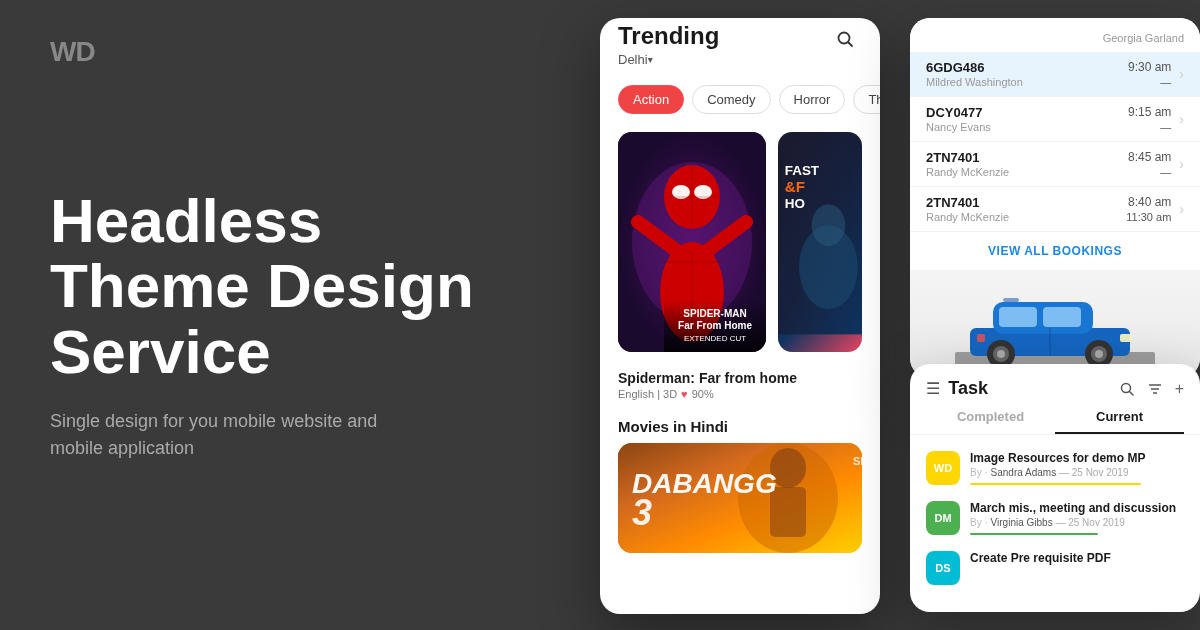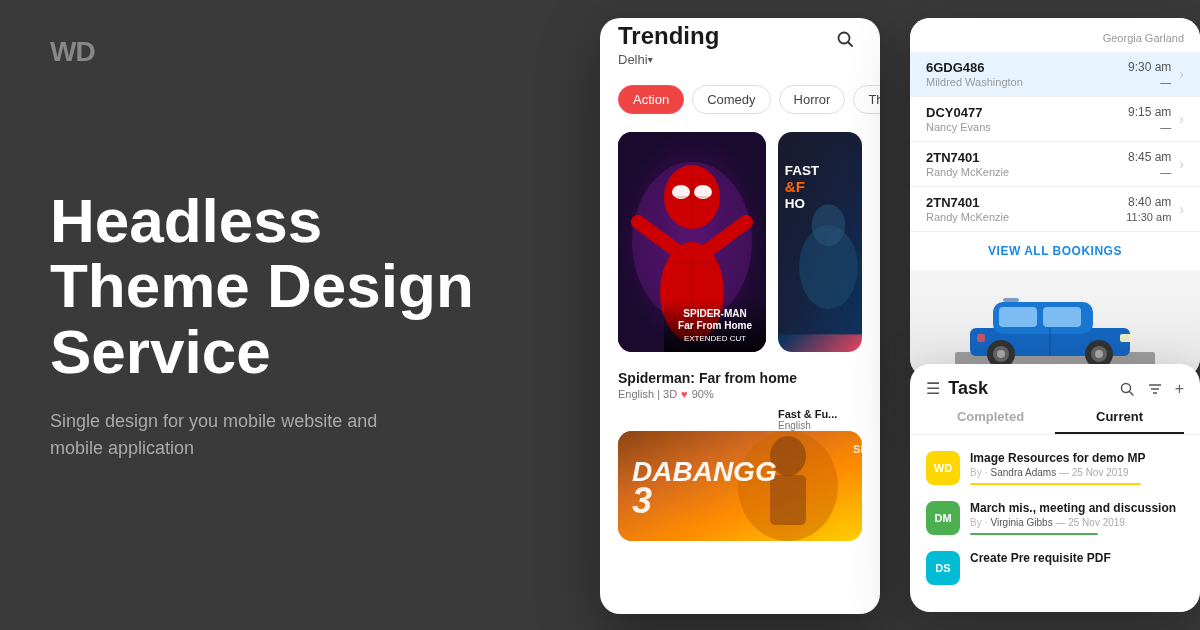--- a/index.html
+++ b/index.html
@@ -576,25 +576,22 @@
 
     <div class="movie-info">
       <div class="movie-name">Spiderman: Far from home</div>
       <div class="movie-meta">
         <span>English | 3D</span>
         <span class="heart-icon">♥</span>
         <span>90%</span>
       </div>
     </div>
 
-    <div class="secondary-info">
-      <div class="secondary-title">Fast &amp; Fu...</div>
-      <div class="secondary-lang">English</div>
-    </div>
-
+
+    <div class="section-title">Movies in Hindi</div>
 
     <div class="movie-bottom-poster">
       <svg width="262" height="110" viewBox="0 0 262 110">
         <defs>
           <linearGradient id="dbGrad" x1="0%" y1="0%" x2="100%" y2="100%">
             <stop offset="0%" style="stop-color:#8B4513"></stop>
             <stop offset="30%" style="stop-color:#D2691E"></stop>
             <stop offset="60%" style="stop-color:#FF8C00"></stop>
             <stop offset="100%" style="stop-color:#FFD700"></stop>
           </linearGradient>

